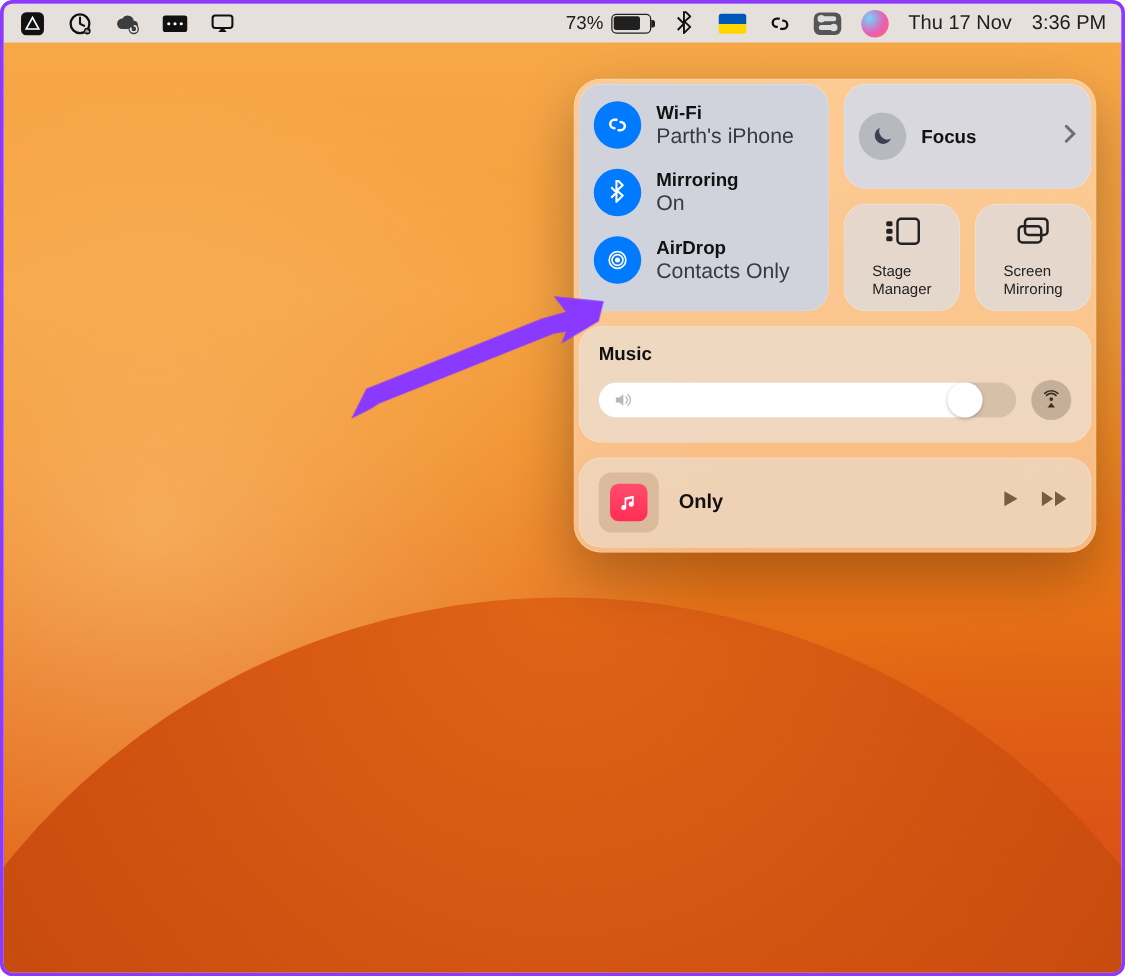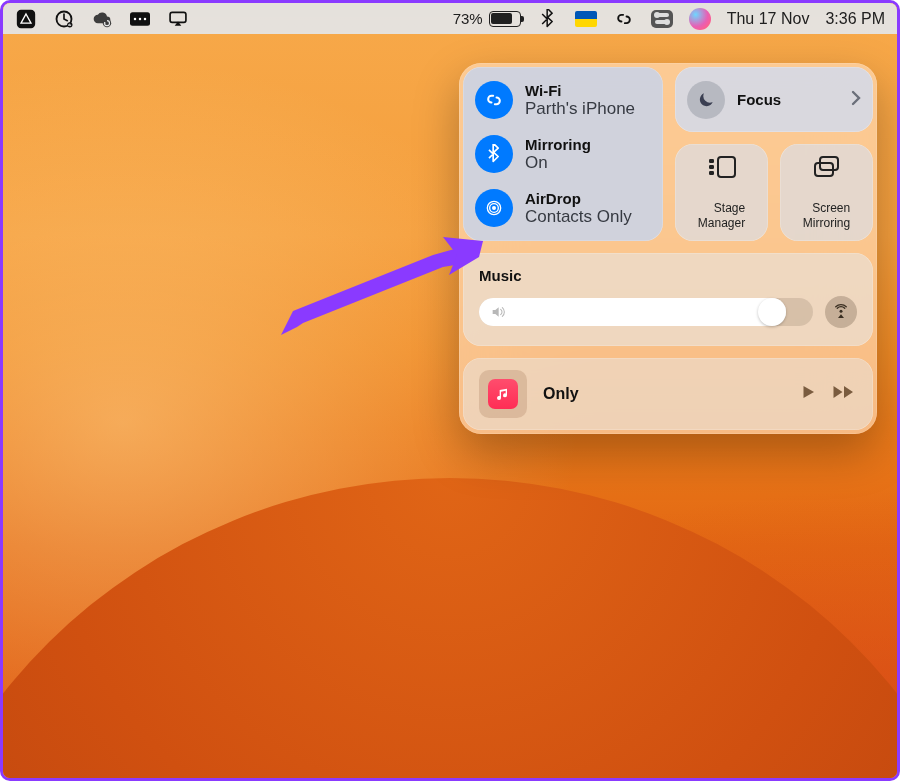--- a/index.html
+++ b/index.html
@@ -35,24 +35,24 @@
     .cc-toggle span:last-child::before { right: -1px; }
     .siri { width: 22px; height: 22px; border-radius: 50%; background: radial-gradient(circle at 30% 30%, #6fd6ff, #e85fb4 55%, #ff5f89 80%); }
     .date-time { color: #202020; font-size: 16px; font-weight: 500; }
     .cloud-badge { position: relative; }
 
     .cc-panel { position: absolute; top: 60px; right: 20px; width: 418px; padding: 4px; background: rgba(255,225,195,0.62); backdrop-filter: blur(30px); border-radius: 22px; box-shadow: 0 18px 46px rgba(0,0,0,0.28), 0 0 0 0.5px rgba(255,255,255,0.25) inset; display: flex; flex-direction: column; gap: 12px; z-index: 4; }
     .top-row { display: flex; gap: 12px; }
     .tile { background: rgba(220,225,240,0.78); border-radius: 18px; box-shadow: inset 0 0 0 0.5px rgba(255,255,255,0.35); }
     .conn-tile { width: 200px; padding: 14px 12px; display: flex; flex-direction: column; gap: 16px; background: rgba(200,212,234,0.85); }
     .right-col { flex: 1; display: flex; flex-direction: column; gap: 12px; }
-    .focus-tile { height: 65px; display: flex; align-items: center; padding: 0 12px; gap: 12px; background: rgba(210,218,236,0.85); }
+    .focus-tile { height: 84px; display: flex; align-items: center; padding: 0 12px; gap: 12px; background: rgba(210,218,236,0.85); }
     .small-row { flex: 1; display: flex; gap: 12px; }
     .small-tile { flex: 1; display: flex; flex-direction: column; align-items: center; justify-content: center; gap: 8px; padding: 10px 4px; background: rgba(222,220,222,0.78); }
-    .small-tile .lbl { font-size: 12px; font-weight: 500; color: #222; text-align: right; line-height: 1.2; margin-top: 10px; }
+    .small-tile .lbl { font-size: 12px; font-weight: 500; color: #222; text-align: left; line-height: 1.2; }
     .row-item { display: flex; align-items: center; gap: 12px; }
     .ico-circle { width: 38px; height: 38px; border-radius: 50%; background: #007aff; display: flex; align-items: center; justify-content: center; flex-shrink: 0; }
     .ico-circle.moon { background: rgba(120,125,140,0.35); }
     .ico-circle svg { width: 20px; height: 20px; }
     .row-text { display: flex; flex-direction: column; }
     .row-title { font-size: 15px; font-weight: 700; color: #111; }
     .row-sub { font-size: 17px; color: #363a42; }
     .chev { margin-left: auto; color: #6b6f7a; }
 
     .slider-tile { padding: 14px 16px 18px; display: flex; flex-direction: column; gap: 12px; background: rgba(235,222,210,0.74); }

